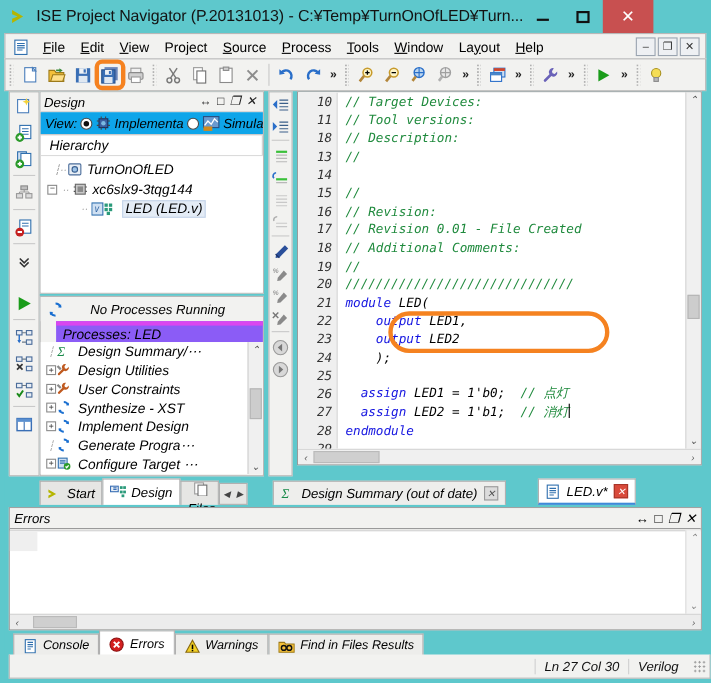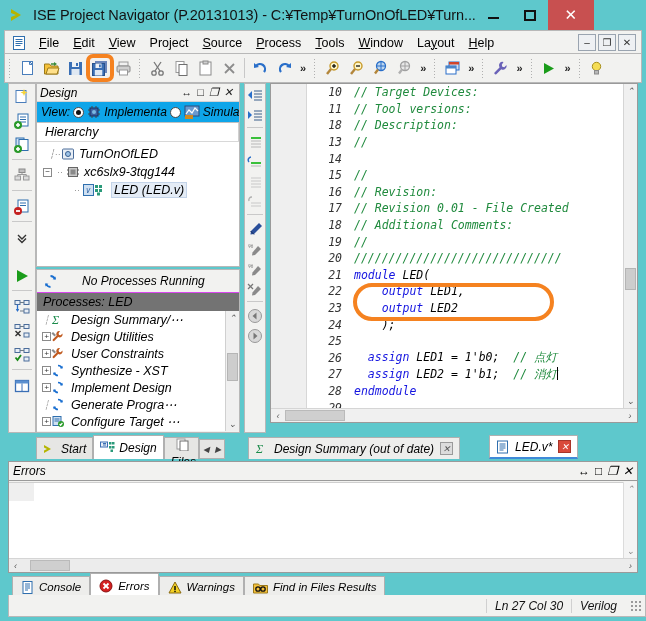--- a/index.html
+++ b/index.html
@@ -139,22 +139,22 @@
   
   .proc-panel {
     position: absolute; left: 32px; top: 186px; width: 204px; height: 164px;
     background: #f2f2f0; border: 1px solid #b8b8b8;
   }
   .proc-status {
     height: 22px; display: flex; align-items: center; gap: 24px; padding-left: 6px;
     font-size: 12px; background: #f2f2f0;
   }
   .proc-head {
-    height: 19px; background: #737373; border-top: 1px solid #d946ef;
-    display:flex; align-items:center; padding-left: 6px; font-size: 12.5px;
+    height: 19px; background: #8b5cf6; border-top: 4px solid #d946ef;
+    display:flex; align-items:center; padding-left: 6px; font-size: 12.5px; margin-left: 14px;
   }
   .proc-list { background: #fff; height: 120px; overflow: hidden; position: relative;}
   .prow { display:flex; align-items:center; height: 17px; font-size: 12.5px; white-space: nowrap;}
   .prow .exp {
     width: 9px;height:9px;border:1px solid #8a8a8a;background:#fff;
     display:inline-flex;align-items:center;justify-content:center;font-size:8px;line-height:1;
     color:#333;flex:none; margin-left:5px;
   }
   .prow .nub { width: 9px; margin-left: 5px; flex:none; text-align:center; color:#999; font-size:9px;}
   .prow .picon { width: 18px; text-align:center; flex:none; }
@@ -900,21 +900,21 @@
         <svg width="16" height="16" viewBox="0 0 16 16">
             <circle cx="8" cy="8" r="6.5" fill="#d8d8d8" stroke="#999"></circle>
             <path d="M6.5 4.5 L10.5 8 L6.5 11.5 Z" fill="#777"></path>
           </svg>
       </div>
     </div>
 
     <div class="editor">
       <div class="code-area">
         <div class="gutter"></div>
-        <div style="position:relative;margin-left:40px;">
+        <div style="position:relative;">
           <div class="cline"><span class="ln">10</span><span class="ct cm">// Target Devices:</span></div>
           <div class="cline"><span class="ln">11</span><span class="ct cm">// Tool versions:</span></div>
           <div class="cline"><span class="ln">18</span><span class="ct cm">// Description:</span></div>
           <div class="cline"><span class="ln">13</span><span class="ct cm">//</span></div>
           <div class="cline"><span class="ln">14</span></div>
           <div class="cline"><span class="ln">15</span><span class="ct cm">//</span></div>
           <div class="cline"><span class="ln">16</span><span class="ct cm">// Revision:</span></div>
           <div class="cline"><span class="ln">17</span><span class="ct cm">// Revision 0.01 - File Created</span></div>
           <div class="cline"><span class="ln">18</span><span class="ct cm">// Additional Comments:</span></div>
           <div class="cline"><span class="ln">19</span><span class="ct cm">//</span></div>

